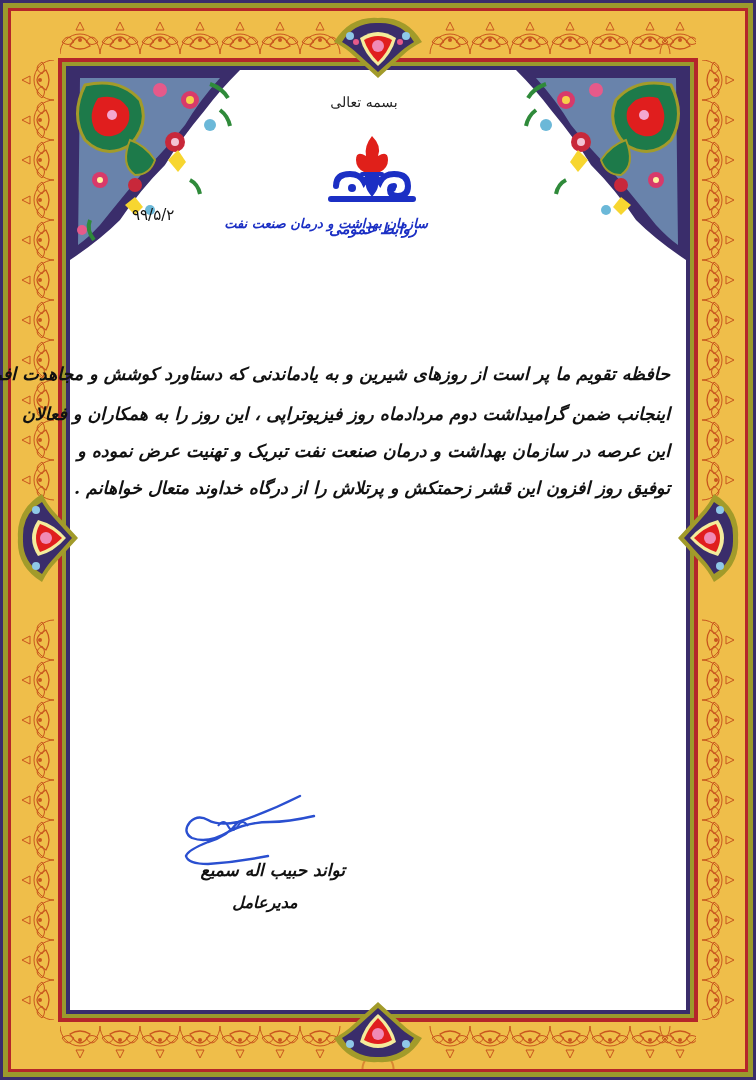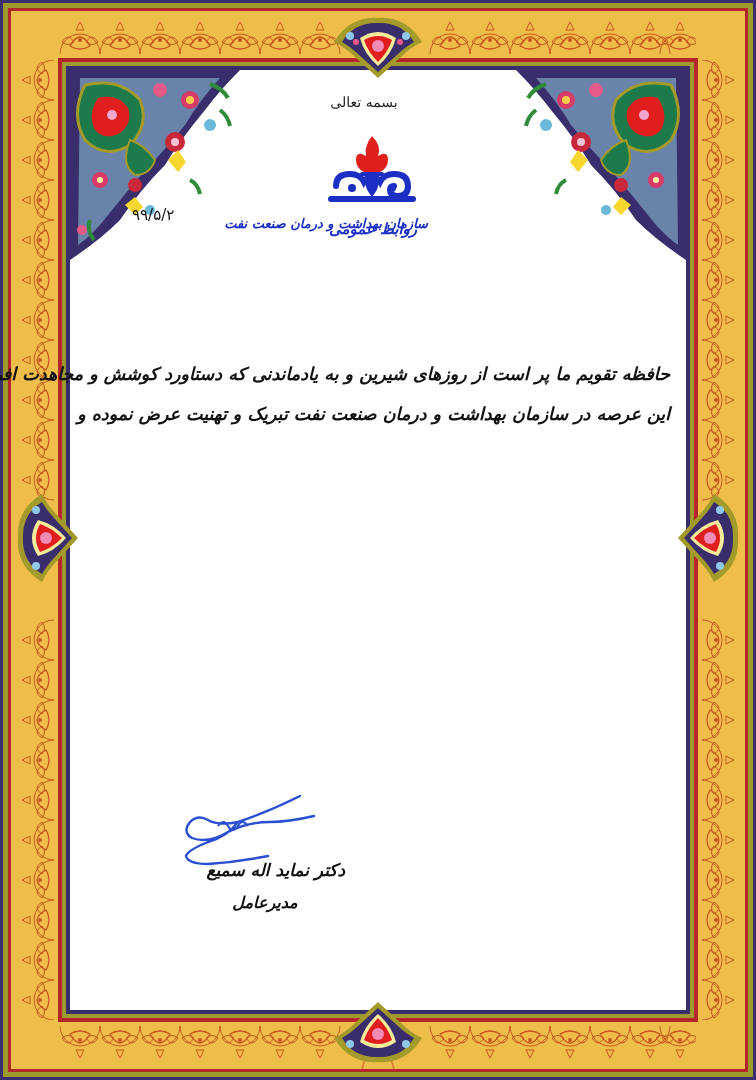--- a/index.html
+++ b/index.html
@@ -321,23 +321,25 @@
 <div class="org-name">سازمان بهداشت و درمان صنعت نفت</div>
 <div class="org-dept">روابط عمومی</div>
 
 <div class="date">۹۹/۵/۲</div>
 
 <div class="letter-body">
   <div class="para">
     <span class="line">حافظه تقویم ما پر است از روزهای شیرین و به یادماندنی که دستاورد کوشش و مجاهدت افرادی</span>
   </div>
   <div class="para para2">
+    <span class="line">اینجانب ضمن گرامیداشت دوم مردادماه روز فیزیوتراپی ، این روز را به همکاران و فعالان</span>
     <span class="line">این عرصه در سازمان بهداشت و درمان صنعت نفت تبریک و تهنیت عرض نموده و</span>
+    <span class="line">توفیق روز افزون این قشر زحمتکش و پرتلاش را از درگاه خداوند متعال خواهانم .</span>
   </div>
 </div>
 
 <svg class="signature-scribble" viewBox="0 0 150 90">
   <path d="M122,4 Q90,20 60,30 Q40,34 30,28 Q20,22 12,30 Q4,40 14,46 Q30,52 50,40 Q70,30 92,30 Q110,30 136,24
            M60,30 Q50,44 30,50 Q10,58 8,64 Q10,72 30,72 Q60,70 90,64" fill="none" stroke="#2a4fd0" stroke-width="2.4" stroke-linecap="round"></path>
   <path d="M40,34 q6,-8 10,0 q4,8 10,0 q4,-8 10,0" fill="none" stroke="#2a4fd0" stroke-width="2"></path>
 </svg>
-<div class="signer-name">دکتر نماید اله سمیع</div>
+<div class="signer-name">تواند حبیب اله سمیع</div>
 <div class="signer-title">مدیرعامل</div>
 
 </body></html>

